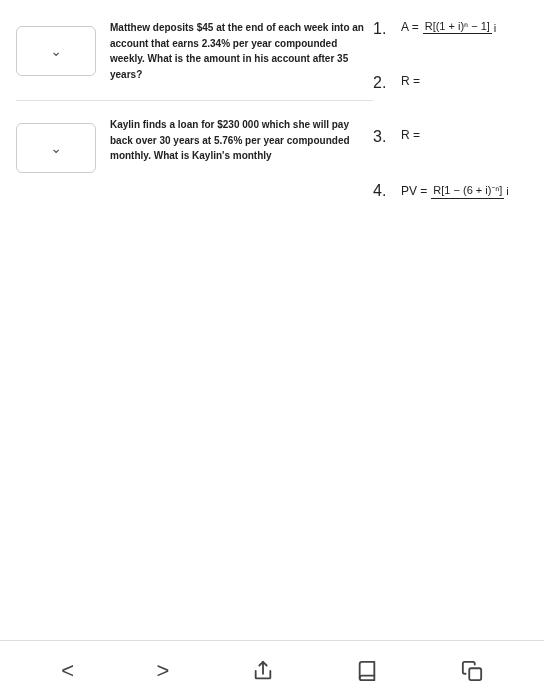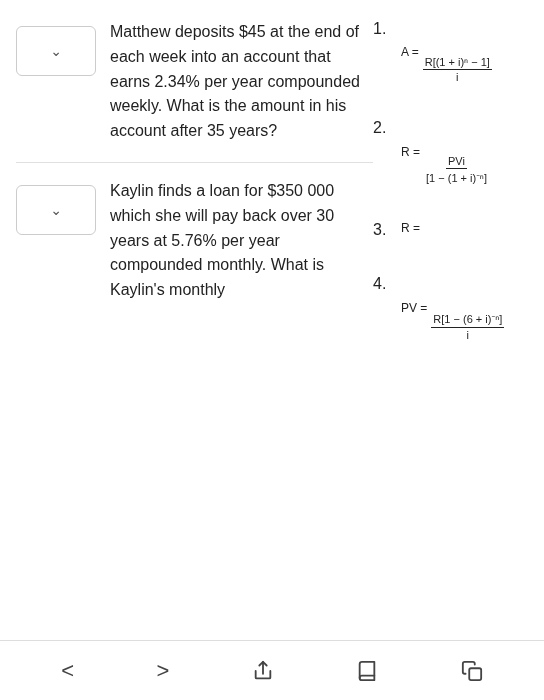--- a/index.html
+++ b/index.html
@@ -44,22 +44,23 @@
     }
 
     .dropdown-box .chevron {
       font-size: 14px;
       color: #555;
     }
 
     .question-text {
       flex: 1;
       line-height: 1.55;
-      font-size: 16px;
+      font-size: 10px;
       padding-right: 8px;
+      font-weight: bold;
     }
 
     .formula-item {
       display: flex;
       align-items: flex-start;
       gap: 6px;
     }
 
     .formula-number {
       font-size: 16px;
@@ -75,25 +76,24 @@
       align-items: center;
       gap: 4px;
     }
 
     .formula-eq {
       font-size: 12px;
     }
 
     .fraction {
       display: inline-flex;
-      flex-direction: column;
+      flex-direction: row;
       align-items: center;
       vertical-align: middle;
       font-size: 11px;
-      margin-top: 36px;
     }
 
     .fraction .numer {
       border-bottom: 1px solid #222;
       padding: 0 2px 1px 2px;
       white-space: nowrap;
     }
 
     .fraction .denom {
       padding: 1px 2px 0 2px;
@@ -161,21 +161,21 @@
         </div>
         <div class="question-text">Matthew deposits $45 at the end of each week into an account that earns 2.34% per year compounded weekly.  What is the amount in his account after 35 years?</div>
       </div>
 
       <hr class="divider">
 
       <div class="question-row">
         <div class="dropdown-box">
           <span class="chevron">⌄</span>
         </div>
-        <div class="question-text">Kaylin finds a loan for $350 000 which she will pay back over 30 years at 5.76% per year compounded monthly.  What is Kaylin's monthly</div>
+        <div class="question-text">Kaylin finds a loan for $230 000 which she will pay back over 30 years at 5.76% per year compounded monthly.  What is Kaylin's monthly</div>
       </div>
 
     </div>
 
     <div class="questions-right">
 
       <div class="formula-item">
         <span class="formula-number">1.</span>
         <span class="formula-expr">
           <span class="formula-eq">A =</span>
@@ -183,24 +183,20 @@
             <span class="numer">R[(1 + i)ⁿ − 1]</span>
             <span class="denom">i</span>
           </span>
         </span>
       </div>
 
       <div class="formula-item">
         <span class="formula-number">2.</span>
         <span class="formula-expr">
           <span class="formula-eq">R =</span>
-          <span class="fraction">
-            <span class="numer">PVi</span>
-            <span class="denom">[1 − (1 + i)⁻ⁿ]</span>
-          </span>
         </span>
       </div>
 
       <div class="formula-item">
         <span class="formula-number">3.</span>
         <span class="formula-expr">
           <span class="formula-eq">R =</span>
         </span>
       </div>
 

